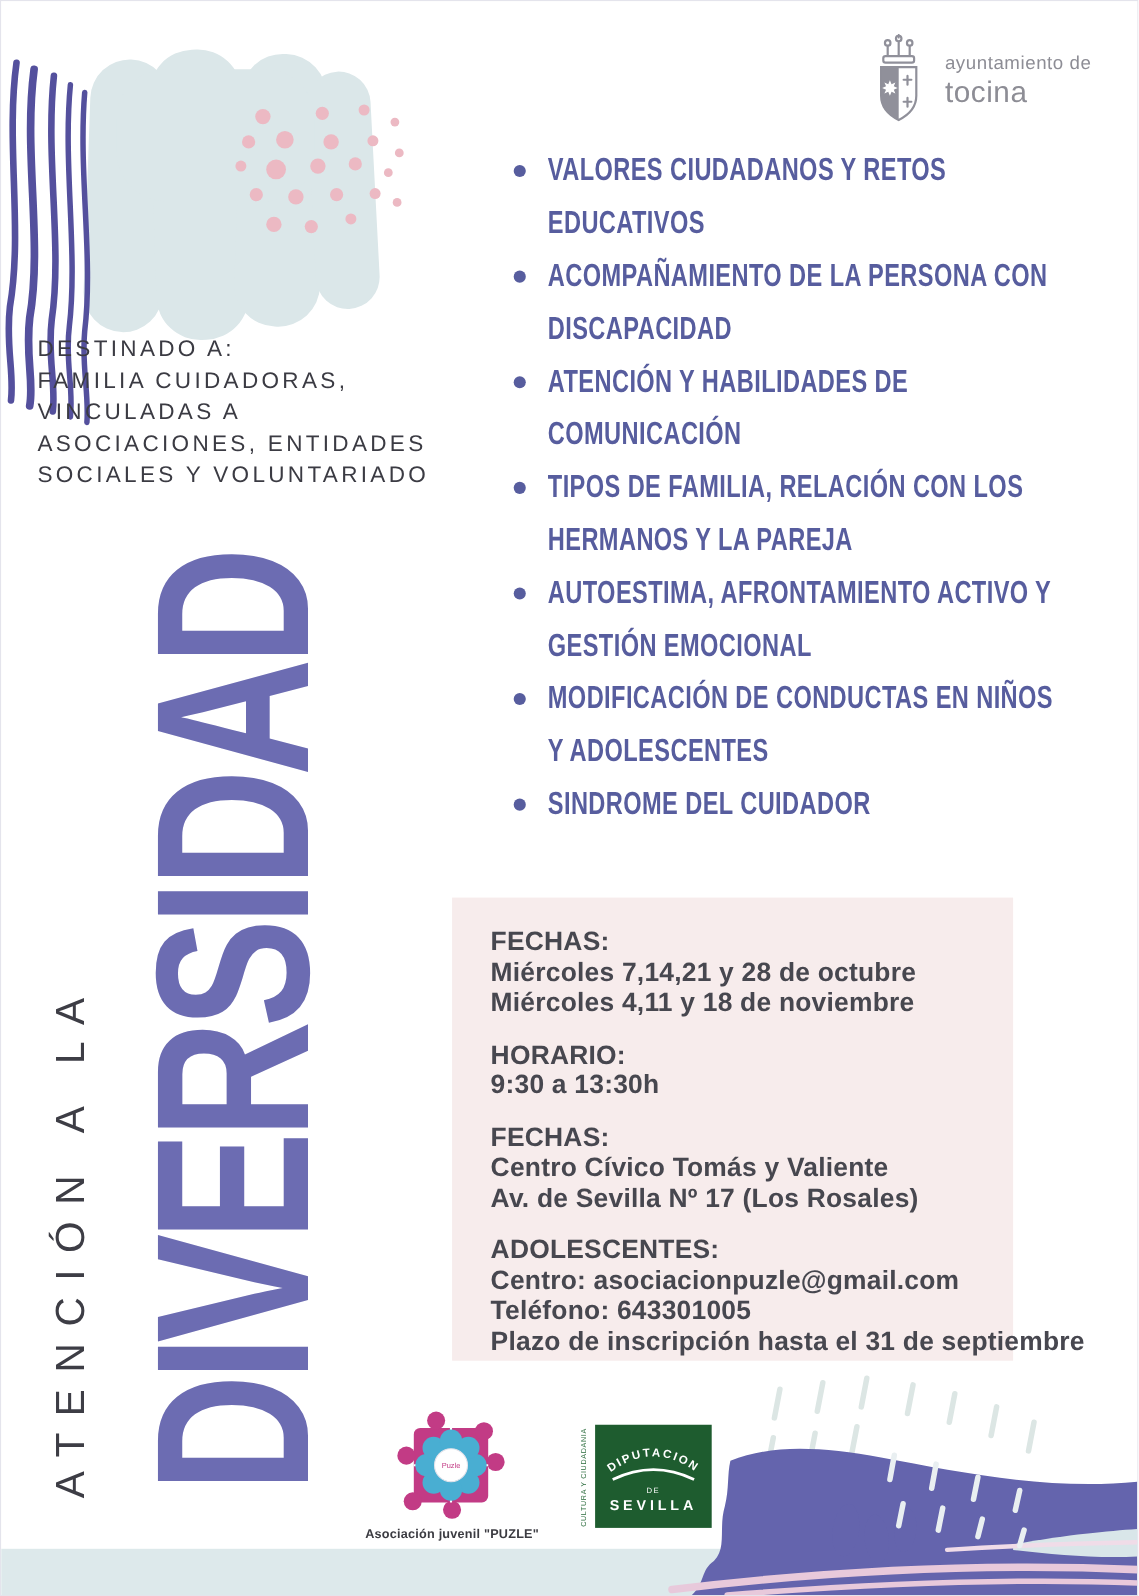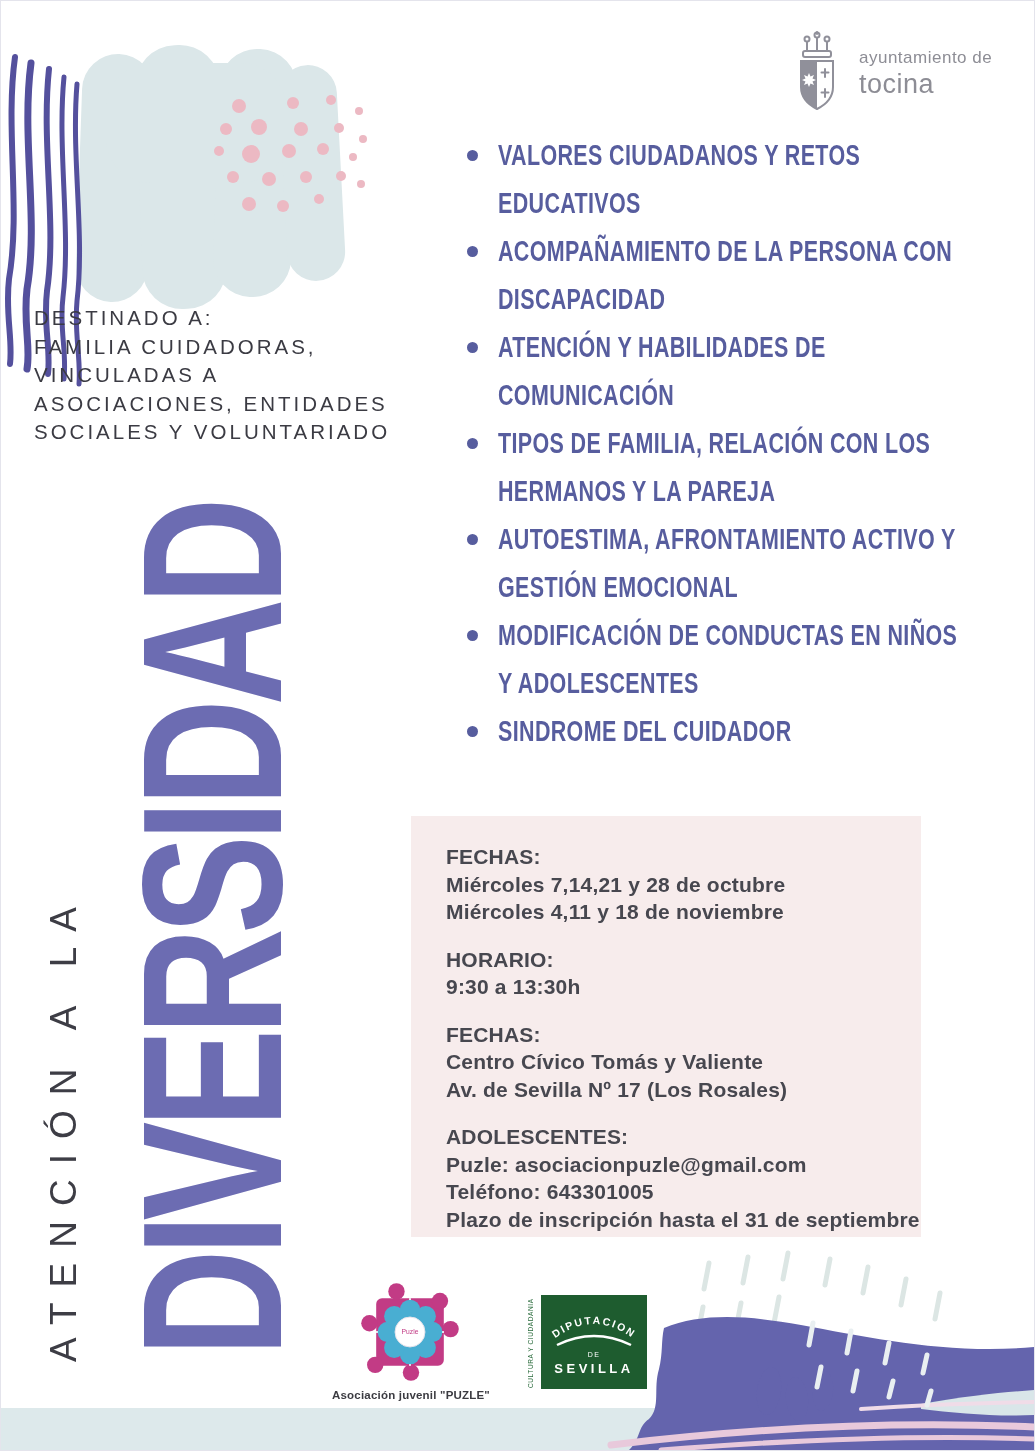--- a/index.html
+++ b/index.html
@@ -50,21 +50,21 @@
     transform:rotate(-90deg);
   }
 
   
   .info-box{
     left:410px;top:815px;width:510px;height:421px;background:#f7ecec;
     box-sizing:border-box;padding:27px 0 0 35px;color:#47474f;
   }
   .info-section{margin-bottom:20px;}
   .info-label,.info-line{
-    font-size:21px;line-height:27.5px;font-weight:bold;letter-spacing:.2px;
+    font-size:24px;line-height:27.5px;font-weight:bold;letter-spacing:.2px;
     white-space:nowrap;
   }
 
   
   .puzzle-logo{left:350px;top:1274px;}
   .puzzle-caption{
     left:328px;top:1388px;width:164px;text-align:center;
     font-size:11.5px;font-weight:bold;color:#3b3b41;letter-spacing:.2px;
   }
   .sevilla-logo{left:520px;top:1294px;}
@@ -205,21 +205,21 @@
       <div class="info-label">HORARIO:</div>
       <div class="info-line">9:30 a 13:30h</div>
     </div>
     <div class="info-section">
       <div class="info-label">FECHAS:</div>
       <div class="info-line">Centro Cívico Tomás y Valiente</div>
       <div class="info-line">Av. de Sevilla Nº 17 (Los Rosales)</div>
     </div>
     <div class="info-section">
       <div class="info-label">ADOLESCENTES:</div>
-      <div class="info-line">Puzle: asociacionpuzle@gmail.com</div>
+      <div class="info-line">Centro: asociacionpuzle@gmail.com</div>
       <div class="info-line">Teléfono: 643301005</div>
       <div class="info-line">Plazo de inscripción hasta el 31 de septiembre</div>
     </div>
   </div>
 
   <svg class="abs deco" style="left:0;top:1248px;" width="1033" height="201" viewBox="0 0 1033 201">
     <rect x="0" y="159" width="1033" height="42" fill="#dde9eb"></rect>
     <g stroke="#dce6e4" stroke-width="5" stroke-linecap="round">
       <line x1="703" y1="40" x2="708" y2="14"></line>
         <line x1="742" y1="34" x2="747" y2="8"></line>

